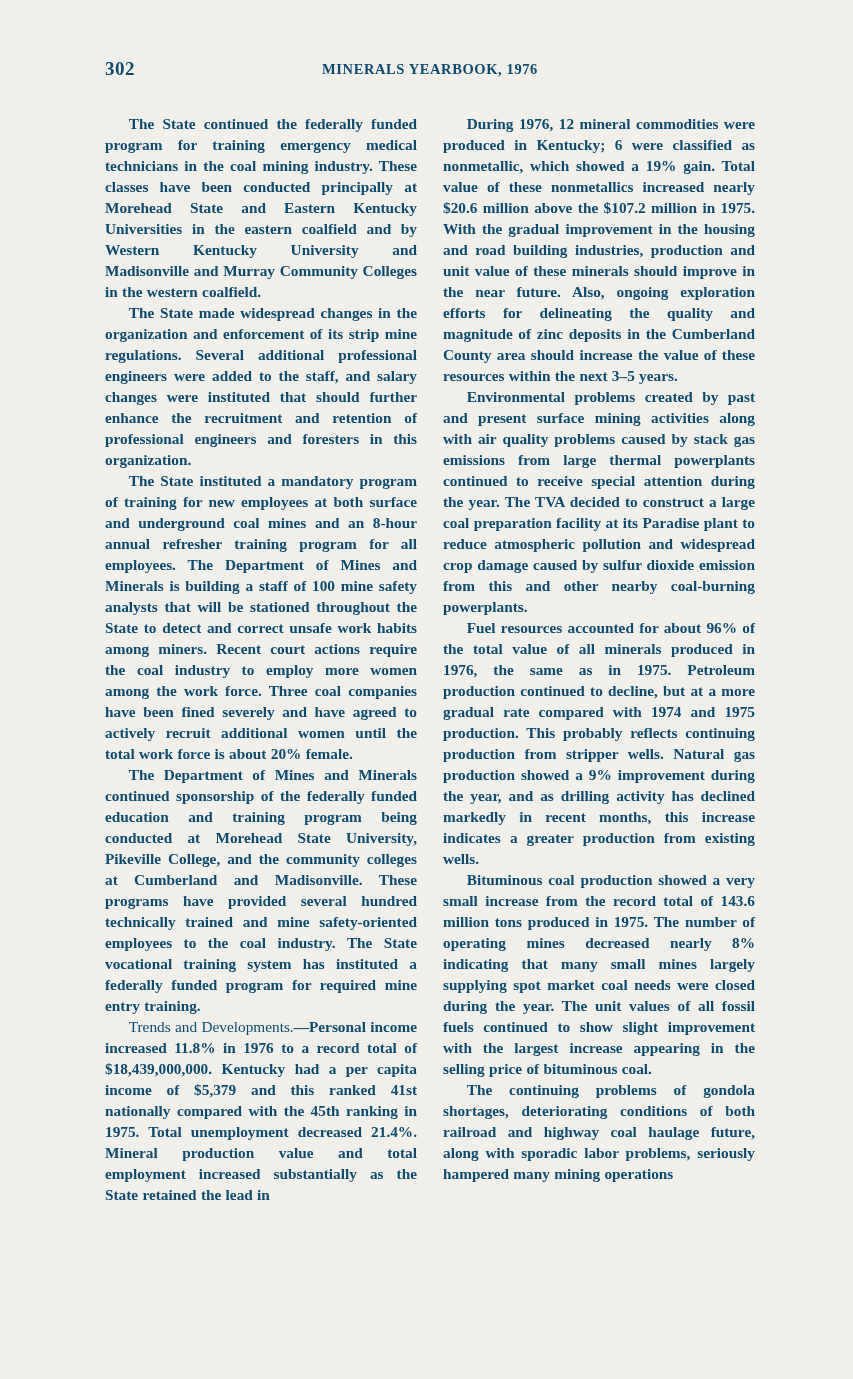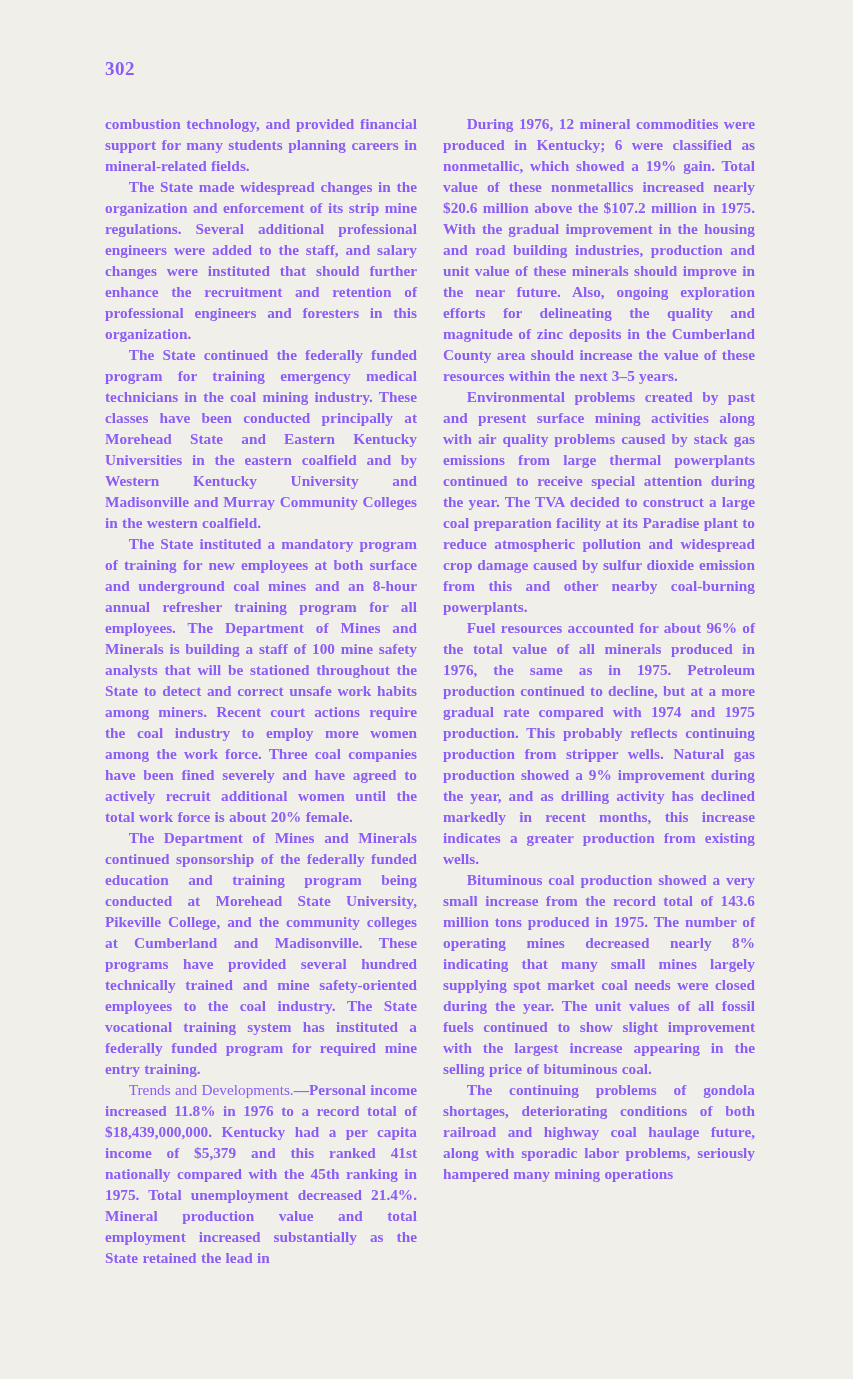--- a/index.html
+++ b/index.html
@@ -6,21 +6,21 @@
     margin: 0;
     padding: 0;
     background: #d8d6d0;
   }
   .page {
     position: relative;
     width: 853px;
     height: 1379px;
     margin: 0 auto;
     background: #f1efe9;
-    color: #8b5cf6;
+    color: #0c4a6e;
     font-family: "Liberation Serif", serif;
     box-sizing: border-box;
     overflow: hidden;
   }
   .running-head {
     position: absolute;
     top: 58px;
     left: 105px;
     right: 98px;
     height: 24px;
@@ -71,28 +71,28 @@
     font-weight: normal;
   }
 </style>
 </head>
 <body>
 
 <div class="page">
 
   <div class="running-head">
     <span class="page-number">302</span>
+    <span class="head-title">MINERALS YEARBOOK, 1976</span>
   </div>
 
   <div class="body-columns">
 
     <div class="col">
-      <p class="cont">combustion technology, and provided financial support for many students planning careers in mineral-related fields.</p>
+      <p>The State continued the federally funded program for training emergency medical technicians in the coal mining industry. These classes have been conducted principally at Morehead State and Eastern Kentucky Universities in the eastern coalfield and by Western Kentucky University and Madisonville and Murray Community Colleges in the western coalfield.</p>
       <p>The State made widespread changes in the organization and enforcement of its strip mine regulations. Several additional professional engineers were added to the staff, and salary changes were instituted that should further enhance the recruitment and retention of professional engineers and foresters in this organization.</p>
-      <p>The State continued the federally funded program for training emergency medical technicians in the coal mining industry. These classes have been conducted principally at Morehead State and Eastern Kentucky Universities in the eastern coalfield and by Western Kentucky University and Madisonville and Murray Community Colleges in the western coalfield.</p>
       <p>The State instituted a mandatory program of training for new employees at both surface and underground coal mines and an 8-hour annual refresher training program for all employees. The Department of Mines and Minerals is building a staff of 100 mine safety analysts that will be stationed throughout the State to detect and correct unsafe work habits among miners. Recent court actions require the coal industry to employ more women among the work force. Three coal companies have been fined severely and have agreed to actively recruit additional women until the total work force is about 20% female.</p>
       <p>The Department of Mines and Minerals continued sponsorship of the federally funded education and training program being conducted at Morehead State University, Pikeville College, and the community colleges at Cumberland and Madisonville. These programs have provided several hundred technically trained and mine safety-oriented employees to the coal industry. The State vocational training system has instituted a federally funded program for required mine entry training.</p>
       <p><span class="runin-head">Trends and Developments.</span><span>—Personal income increased 11.8% in 1976 to a record total of $18,439,000,000. Kentucky had a per capita income of $5,379 and this ranked 41st nationally compared with the 45th ranking in 1975. Total unemployment decreased 21.4%. Mineral production value and total employment increased substantially as the State retained the lead in</span></p>
     </div>
 
     <div class="col">
       <p>During 1976, 12 mineral commodities were produced in Kentucky; 6 were classified as nonmetallic, which showed a 19% gain. Total value of these nonmetallics increased nearly $20.6 million above the $107.2 million in 1975. With the gradual improvement in the housing and road building industries, production and unit value of these minerals should improve in the near future. Also, ongoing exploration efforts for delineating the quality and magnitude of zinc deposits in the Cumberland County area should increase the value of these resources within the next 3–5 years.</p>
       <p>Environmental problems created by past and present surface mining activities along with air quality problems caused by stack gas emissions from large thermal powerplants continued to receive special attention during the year. The TVA decided to construct a large coal preparation facility at its Paradise plant to reduce atmospheric pollution and widespread crop damage caused by sulfur dioxide emission from this and other nearby coal-burning powerplants.</p>
       <p>Fuel resources accounted for about 96% of the total value of all minerals produced in 1976, the same as in 1975. Petroleum production continued to decline, but at a more gradual rate compared with 1974 and 1975 production. This probably reflects continuing production from stripper wells. Natural gas production showed a 9% improvement during the year, and as drilling activity has declined markedly in recent months, this increase indicates a greater production from existing wells.</p>
       <p>Bituminous coal production showed a very small increase from the record total of 143.6 million tons produced in 1975. The number of operating mines decreased nearly 8% indicating that many small mines largely supplying spot market coal needs were closed during the year. The unit values of all fossil fuels continued to show slight improvement with the largest increase appearing in the selling price of bituminous coal.</p>

